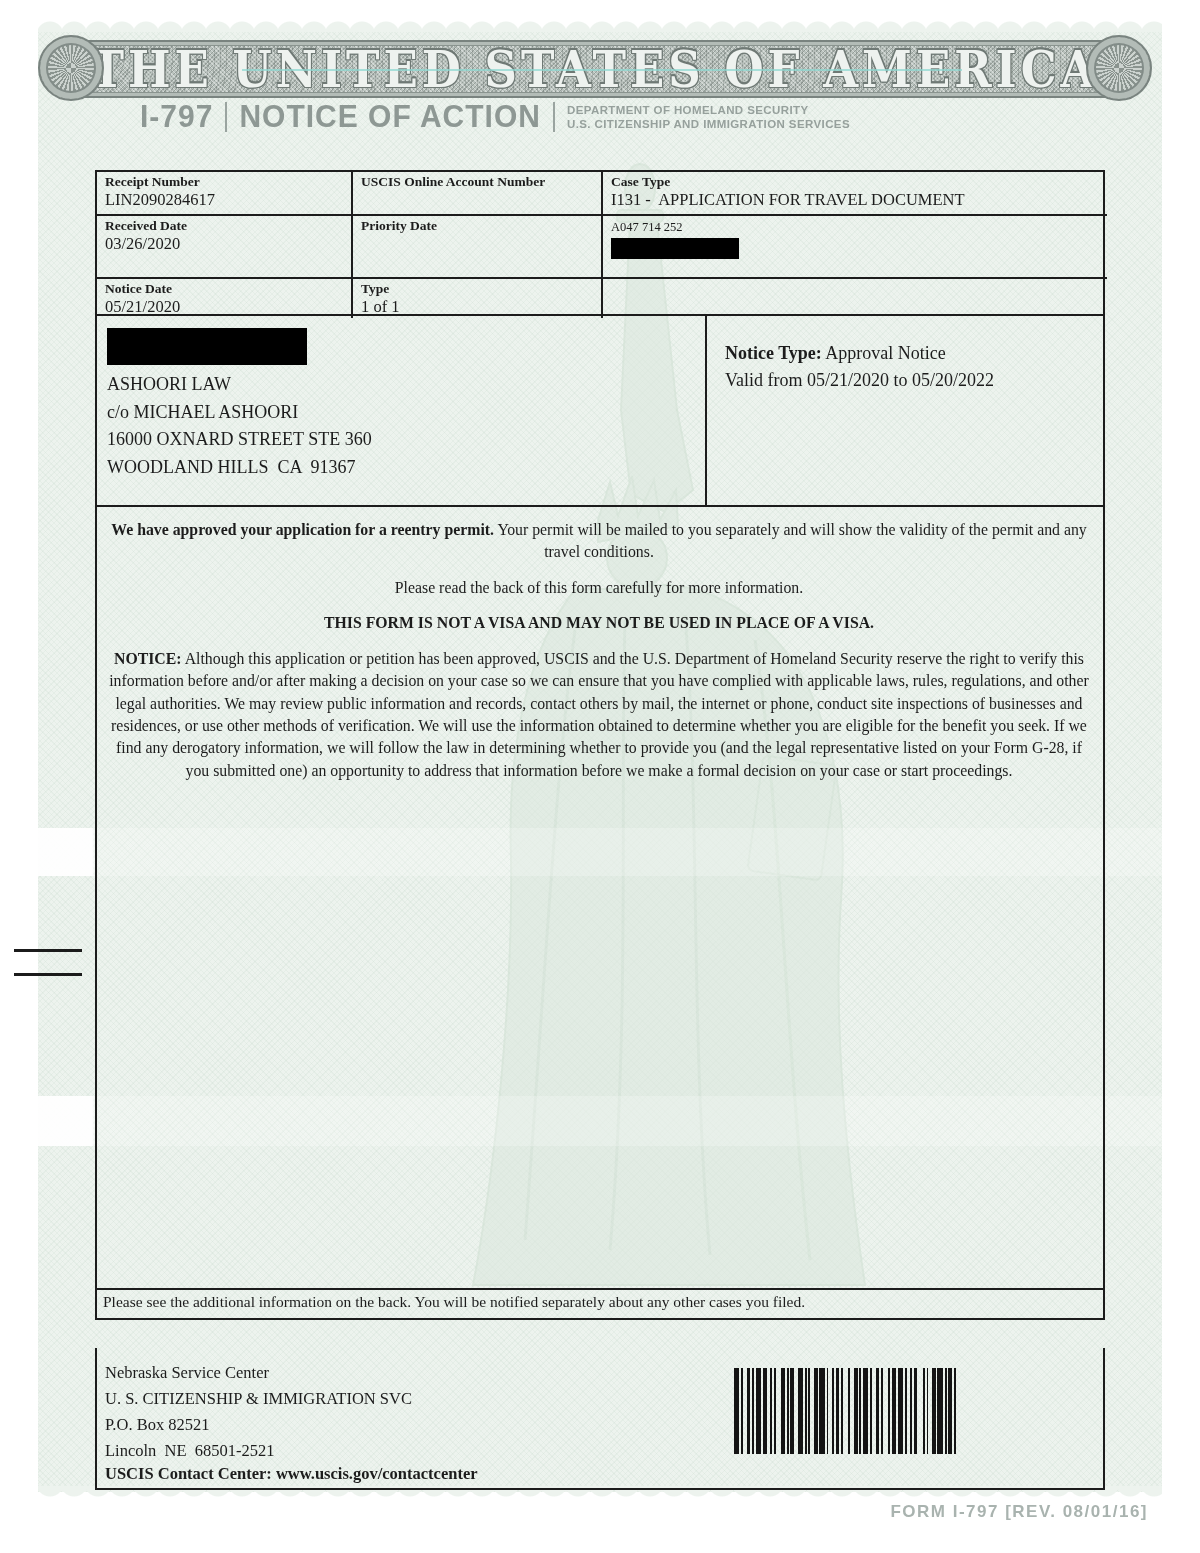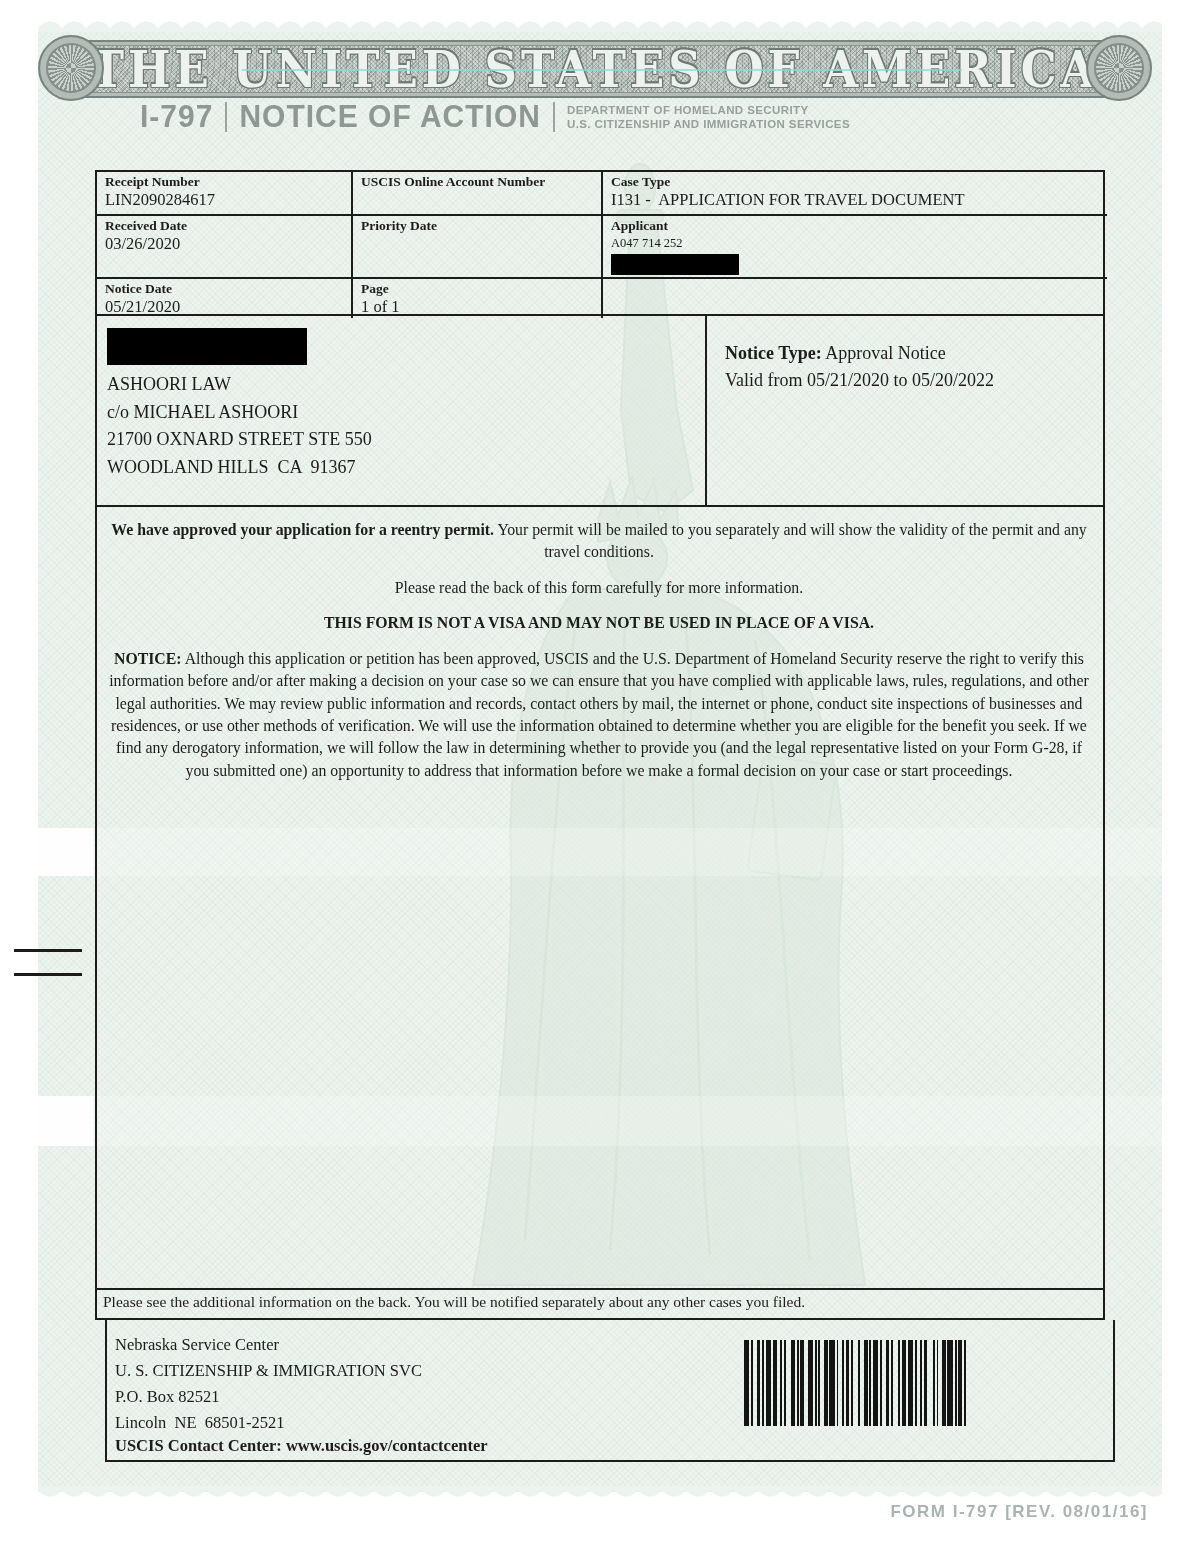--- a/index.html
+++ b/index.html
@@ -97,22 +97,22 @@
   .notice-line { font-size:18px; line-height:27px; }
   .b { font-weight:bold; }
   
   .body-box { position:absolute; left:95px; top:507px; width:1010px; height:783px; z-index:3;
     border:2px solid #1c1c1c; border-top:none; padding:12px 14px 0 12px; }
   .body-box p { font-size:15.8px; line-height:1.42; margin-bottom:13px;text-align:center; }
   
   .info-strip { position:absolute; left:95px; top:1290px; width:1010px; height:30px; z-index:3;
     border:2px solid #1c1c1c; border-top:none; font-size:15.5px; padding:3px 0 0 6px; }
   
-  .footer-box { position:absolute; left:95px; top:1320px; width:1010px; height:142px; z-index:3;
-    border:2px solid #1c1c1c; border-top:none;margin-left:10px; }
+  .footer-box { position:absolute; left:95px; top:1348px; width:1010px; height:142px; z-index:3;
+    border:2px solid #1c1c1c; border-top:none; }
   .svc-block { position:absolute; left:8px; top:12px; }
   .svc-line { font-size:16.5px; line-height:26px; white-space:pre-wrap; }
   .contact-line { position:absolute; left:8px; bottom:4px; font-weight:bold; font-size:16.5px; }
   .barcode { position:absolute; left:637px; top:20px; width:226px; height:86px; display:flex; align-items:stretch; }
   .barcode .bar { height:100%; background:#141414; }
   .barcode .gap { height:100%; background:transparent; }
   
   .reg-mark { position:absolute; left:14px; width:68px; height:3px; background:#1b1b1b; z-index:4; }
   .reg-mark.m1 { top:949px; } .reg-mark.m2 { top:973px; }
   .form-rev { position:absolute; right:52px; top:1502px; z-index:3;
@@ -191,41 +191,40 @@
     </div>
     <div class="cell">
       <div class="lbl">Received Date</div>
       <div class="val">03/26/2020</div>
     </div>
     <div class="cell">
       <div class="lbl">Priority Date</div>
       <div class="val"></div>
     </div>
     <div class="cell last-col">
-      <div class="lbl">Applicant</div>
       <div class="val small">A047 714 252</div>
       <div class="redact-applicant"></div>
     </div>
     <div class="cell last-row">
       <div class="lbl">Notice Date</div>
       <div class="val">05/21/2020</div>
     </div>
     <div class="cell last-row">
-      <div class="lbl">Page</div>
+      <div class="lbl">Type</div>
       <div class="val">1 of 1</div>
     </div>
     <div class="cell last-row last-col"></div>
   </div>
 
   <div class="addr-box">
     <div class="addr-left">
       <div class="redact-name"></div>
       <div class="addr-line">ASHOORI LAW</div>
       <div class="addr-line">c/o MICHAEL ASHOORI</div>
-      <div class="addr-line">21700 OXNARD STREET STE 550</div>
+      <div class="addr-line">16000 OXNARD STREET STE 360</div>
       <div class="addr-line">WOODLAND HILLS  CA  91367</div>
     </div>
     <div class="addr-right">
       <div class="notice-line"><span class="b">Notice Type:</span><span> Approval Notice</span></div>
       <div class="notice-line">Valid from 05/21/2020 to 05/20/2022</div>
     </div>
   </div>
 
   <div class="body-box">
     <p><span class="b">We have approved your application for a reentry permit.</span><span> Your permit will be mailed to you separately and will show the validity of the permit and any travel conditions.</span></p>

